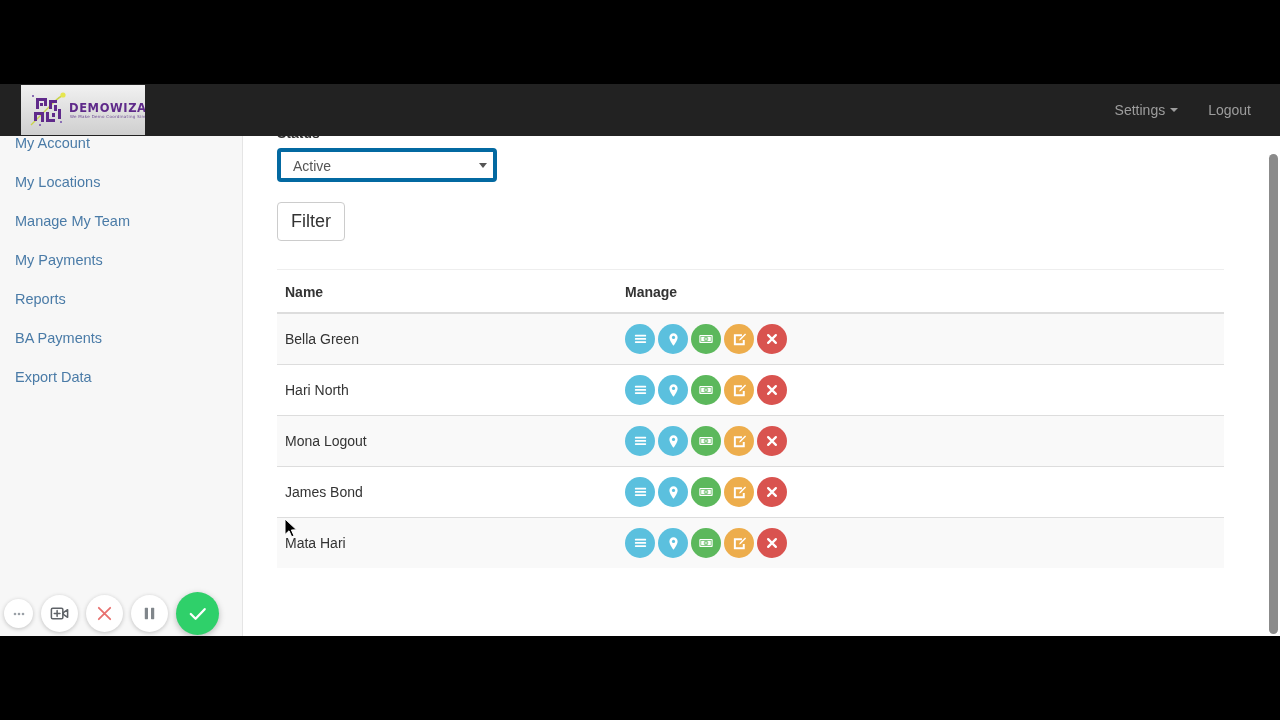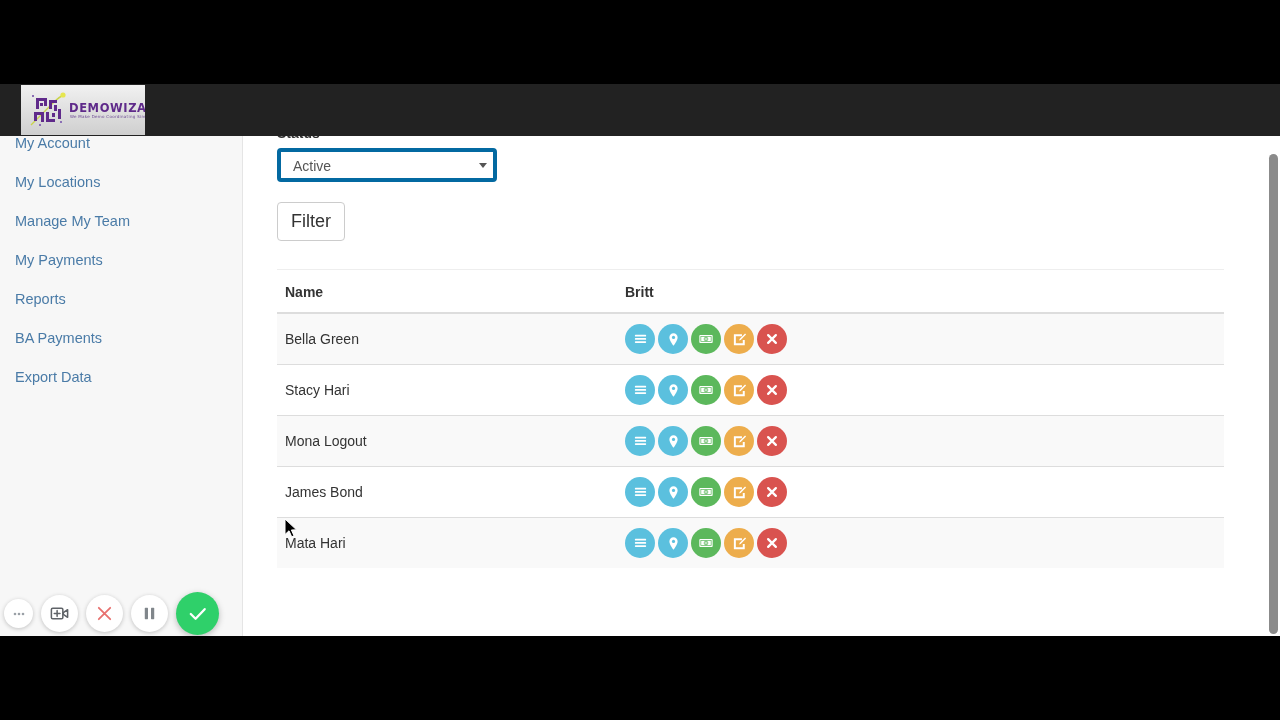--- a/index.html
+++ b/index.html
@@ -344,21 +344,21 @@
             <button class="btn btn-default">Filter</button>
           </div>
         </div>
 
         <hr class="table-rule">
 
         <table class="team-table">
           <thead>
             <tr>
               <th class="col-name">Name</th>
-              <th>Britt</th>
+              <th>Manage</th>
             </tr>
           </thead>
           <tbody id="team-tbody">
               <tr>
                 <td>Bella Green</td>
                 <td class="action-cell"><button class="act" style="background: rgb(91, 192, 222);">
                     <span style="display: flex;">
                       <svg width="15" height="15" viewBox="0 0 16 16">
                         <rect x="2" y="3" width="12" height="1.9" rx="0.7" fill="#fff"></rect>
                         <rect x="2" y="6.4" width="12" height="1.9" rx="0.7" fill="#fff"></rect>
@@ -390,21 +390,21 @@
                     </span>
                   </button><button class="act" style="background: rgb(217, 83, 79);">
                     <span style="display: flex;">
                       <svg width="14" height="14" viewBox="0 0 16 16">
                         <path d="M3.6 3.6 L12.4 12.4 M12.4 3.6 L3.6 12.4" stroke="#fff" stroke-width="2.6" stroke-linecap="round"></path>
                       </svg>
                     </span>
                   </button></td>
               </tr>
               <tr>
-                <td>Stacy Hari</td>
+                <td>Hari North</td>
                 <td class="action-cell"><button class="act" style="background: rgb(91, 192, 222);">
                     <span style="display: flex;">
                       <svg width="15" height="15" viewBox="0 0 16 16">
                         <rect x="2" y="3" width="12" height="1.9" rx="0.7" fill="#fff"></rect>
                         <rect x="2" y="6.4" width="12" height="1.9" rx="0.7" fill="#fff"></rect>
                         <rect x="2" y="9.8" width="12" height="1.9" rx="0.7" fill="#fff"></rect>
                       </svg>
                     </span>
                   </button><button class="act" style="background: rgb(91, 192, 222);">
                     <span style="display: flex;">
@@ -593,20 +593,27 @@
         <g fill="#8b6fb5">
           <rect x="3" y="4" width="2" height="2"></rect>
           <rect x="31" y="30" width="2" height="2"></rect>
           <rect x="10" y="33" width="2" height="2"></rect>
         </g>
       </svg>
       <span class="brand">DEMOWIZARD</span>
       <span class="tagline">We Make Demo Coordinating Simple</span>
     </div>
 
+    <div class="nav-right">
+      <a class="nav-link">
+        <span>Settings</span>
+        <span class="caret-down"></span>
+      </a>
+      <a class="nav-link">Logout</a>
+    </div>
   </div>
 
   <div id="scrollbar-thumb"></div>
 
   <div id="recorder">
     <button class="rec-btn rec-sm">
       <svg width="14" height="14" viewBox="0 0 14 14">
         <circle cx="3" cy="7" r="1.3" fill="#9aa0a6"></circle>
         <circle cx="7" cy="7" r="1.3" fill="#9aa0a6"></circle>
         <circle cx="11" cy="7" r="1.3" fill="#9aa0a6"></circle>

